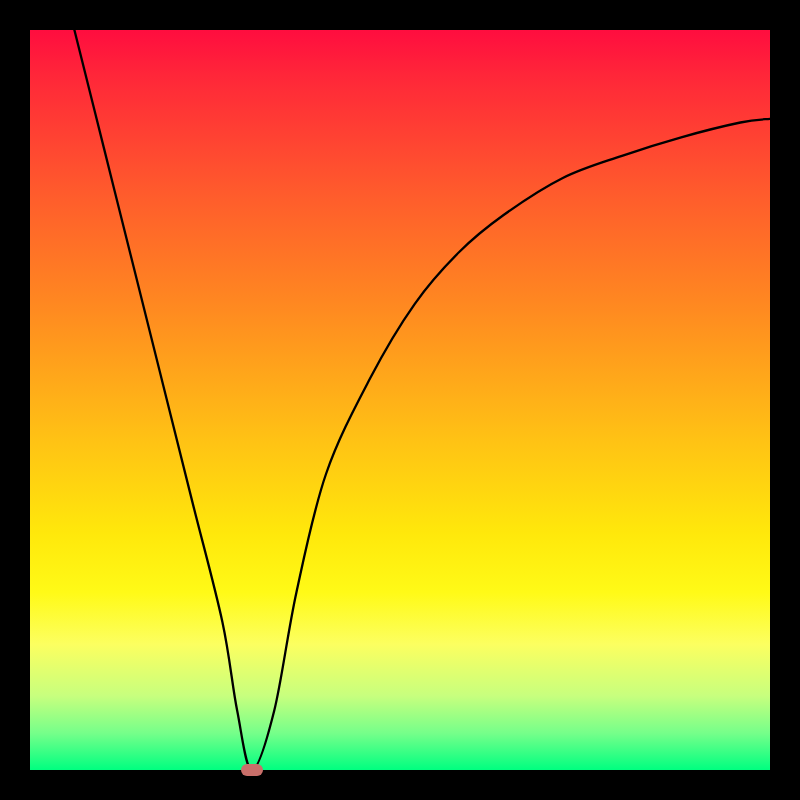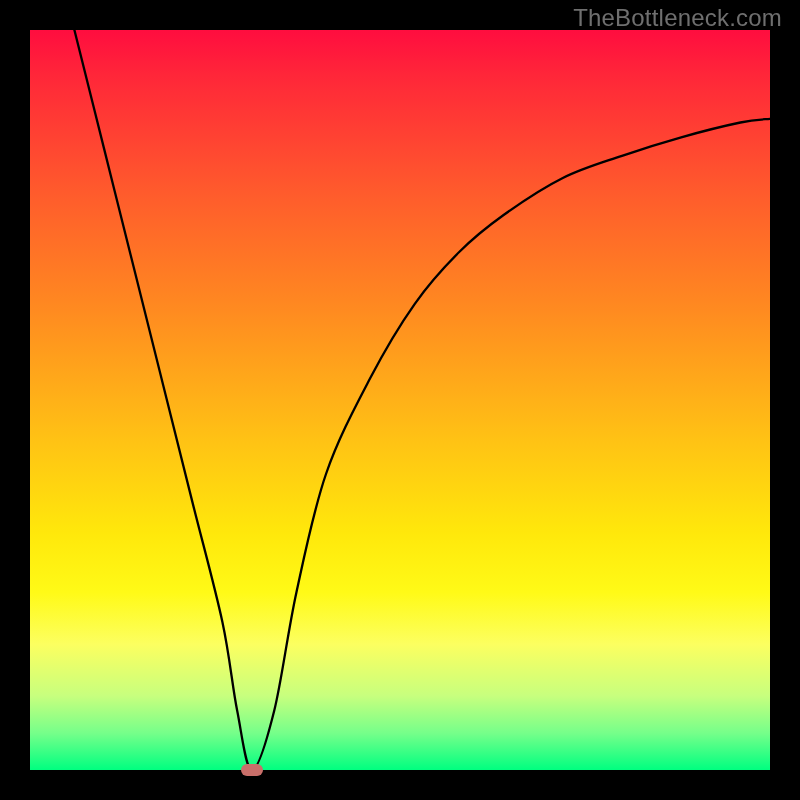--- a/index.html
+++ b/index.html
@@ -54,21 +54,20 @@
     height: 12px;
     border-radius: 6px;
     background: #c96f6a;
     transform: translate(-50%, -50%);
   }
 </style>
 </head>
 <body>
 
 <div class="frame">
-  <div class="watermark">TheBottleneck.com</div>
 
   <div class="plot-area">
     <svg class="curve" viewBox="0 0 740 740" preserveAspectRatio="none">
       <path id="curve-path" fill="none" stroke="#000" stroke-width="2.3" stroke-linejoin="round" stroke-linecap="round" d="M 44.4 0 C 49.33333333333333 19.73333333333333 64.13333333333333 78.93333333333331 74 118.39999999999998 C 83.86666666666667 157.86666666666665 93.73333333333335 197.3333333333333 103.60000000000001 236.79999999999995 C 113.46666666666667 276.26666666666665 123.33333333333331 315.7333333333333 133.2 355.2 C 143.06666666666666 394.6666666666667 152.93333333333334 434.1333333333333 162.8 473.6 C 172.66666666666669 513.0666666666667 185 557.4666666666667 192.4 592 C 199.8 626.5333333333333 202.26666666666668 656.1333333333333 207.20000000000002 680.8 C 212.13333333333335 705.4666666666666 215.83333333333334 740 222 740 C 228.16666666666666 740 236.8 710.4 244.20000000000002 680.8 C 251.60000000000002 651.1999999999999 257.76666666666665 601.8666666666667 266.4 562.4 C 275.0333333333333 522.9333333333333 283.66666666666663 479.76666666666665 296 444 C 308.33333333333337 408.23333333333335 325.6 376.16666666666663 340.40000000000003 347.79999999999995 C 355.20000000000005 319.4333333333333 370 294.76666666666665 384.8 273.8 C 399.6 252.83333333333334 414.4 236.8 429.2 222 C 444 207.2 456.33333333333337 197.33333333333334 473.6 185 C 490.8666666666667 172.66666666666666 513.0666666666666 157.86666666666665 532.8 148 C 552.5333333333333 138.13333333333335 572.2666666666667 132.5833333333334 592 125.80000000000007 C 611.7333333333333 119.01666666666675 631.4666666666667 112.85000000000008 651.2 107.30000000000007 C 670.9333333333334 101.75000000000006 695.6 95.58333333333336 710.4 92.5 C 725.1999999999999 89.41666666666664 735.0666666666666 89.41666666666663 740 88.79999999999995"></path>
     </svg>
     <div id="opt-marker" class="marker" style="left: 222px; top: 740px; background: rgb(201, 111, 106);"></div>
   </div>
 </div>
 
 </body></html>

